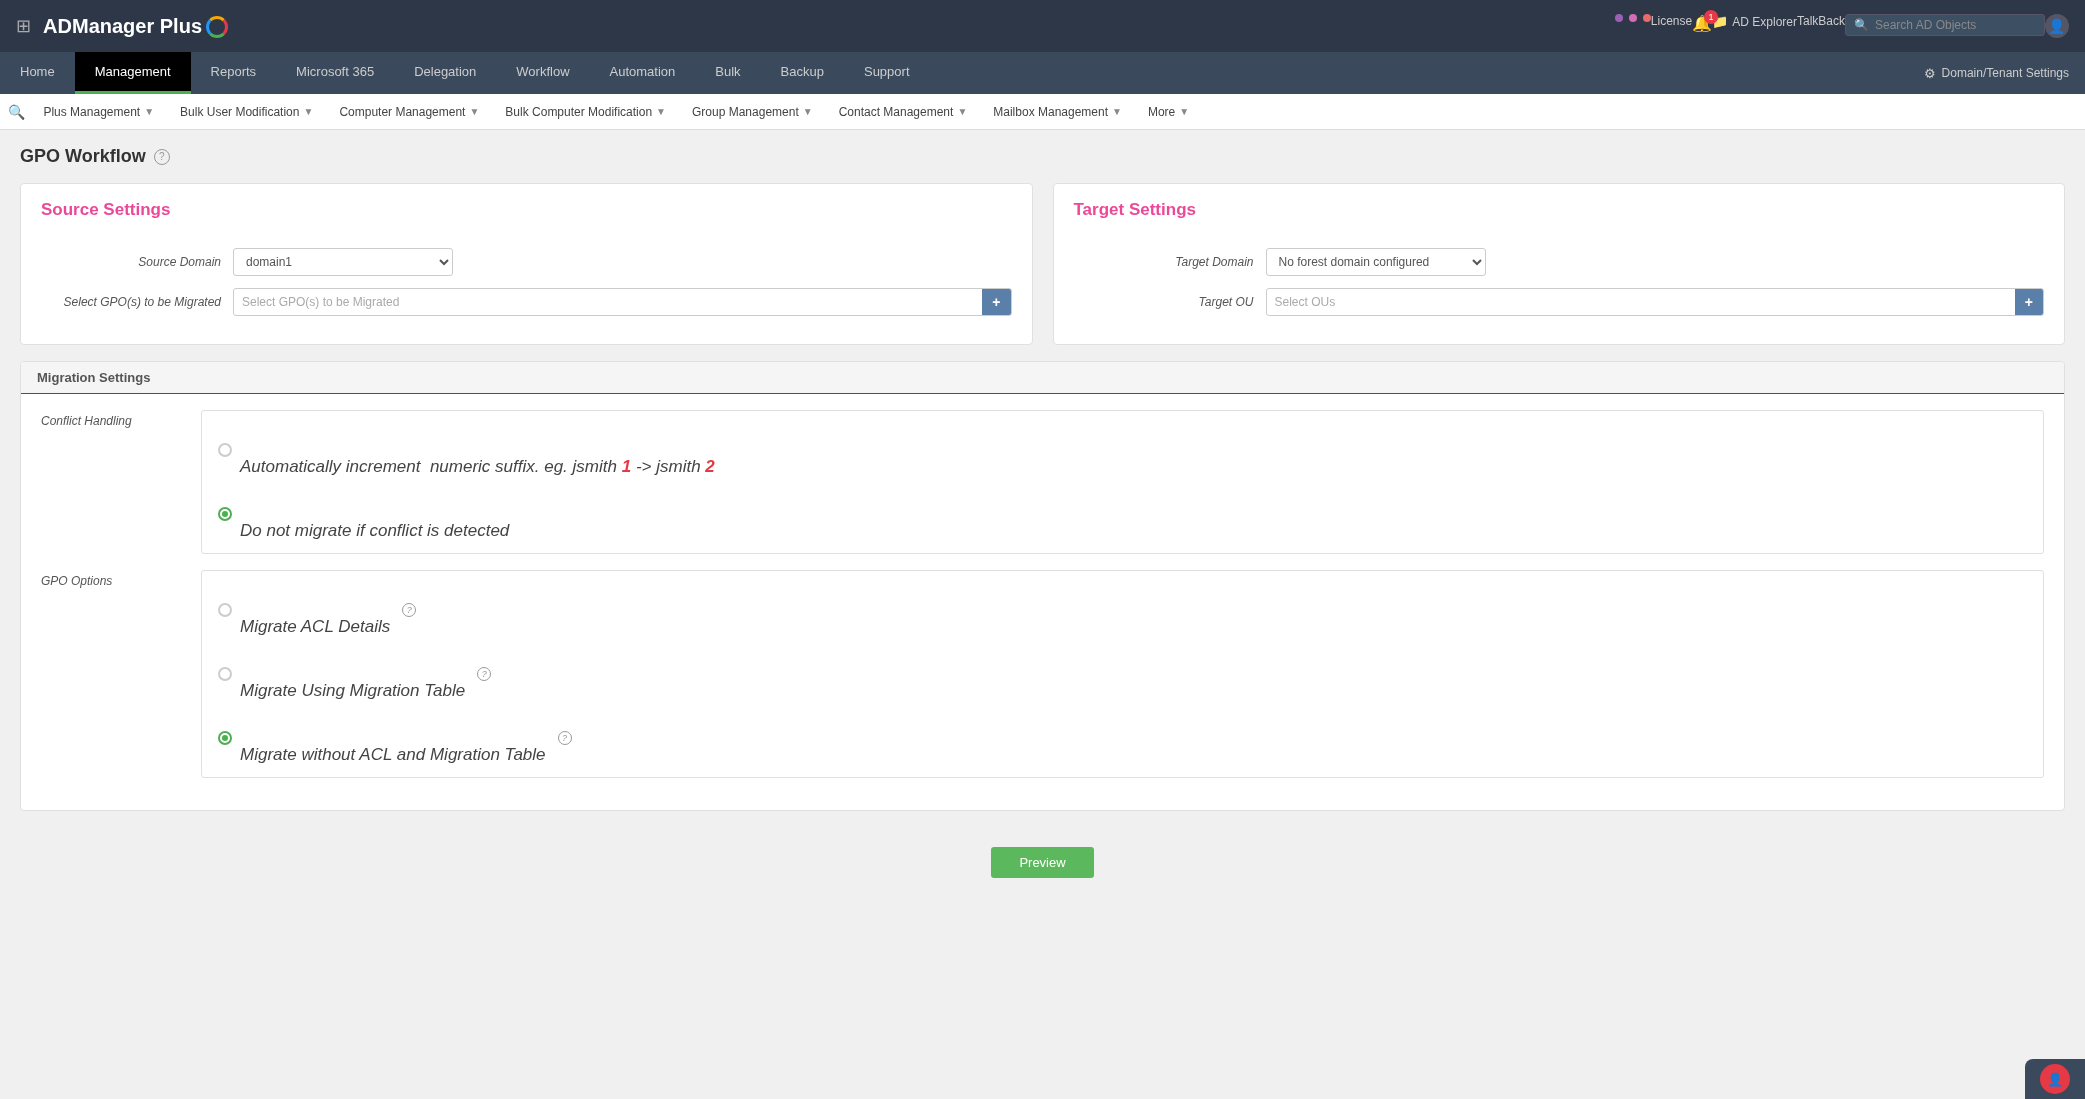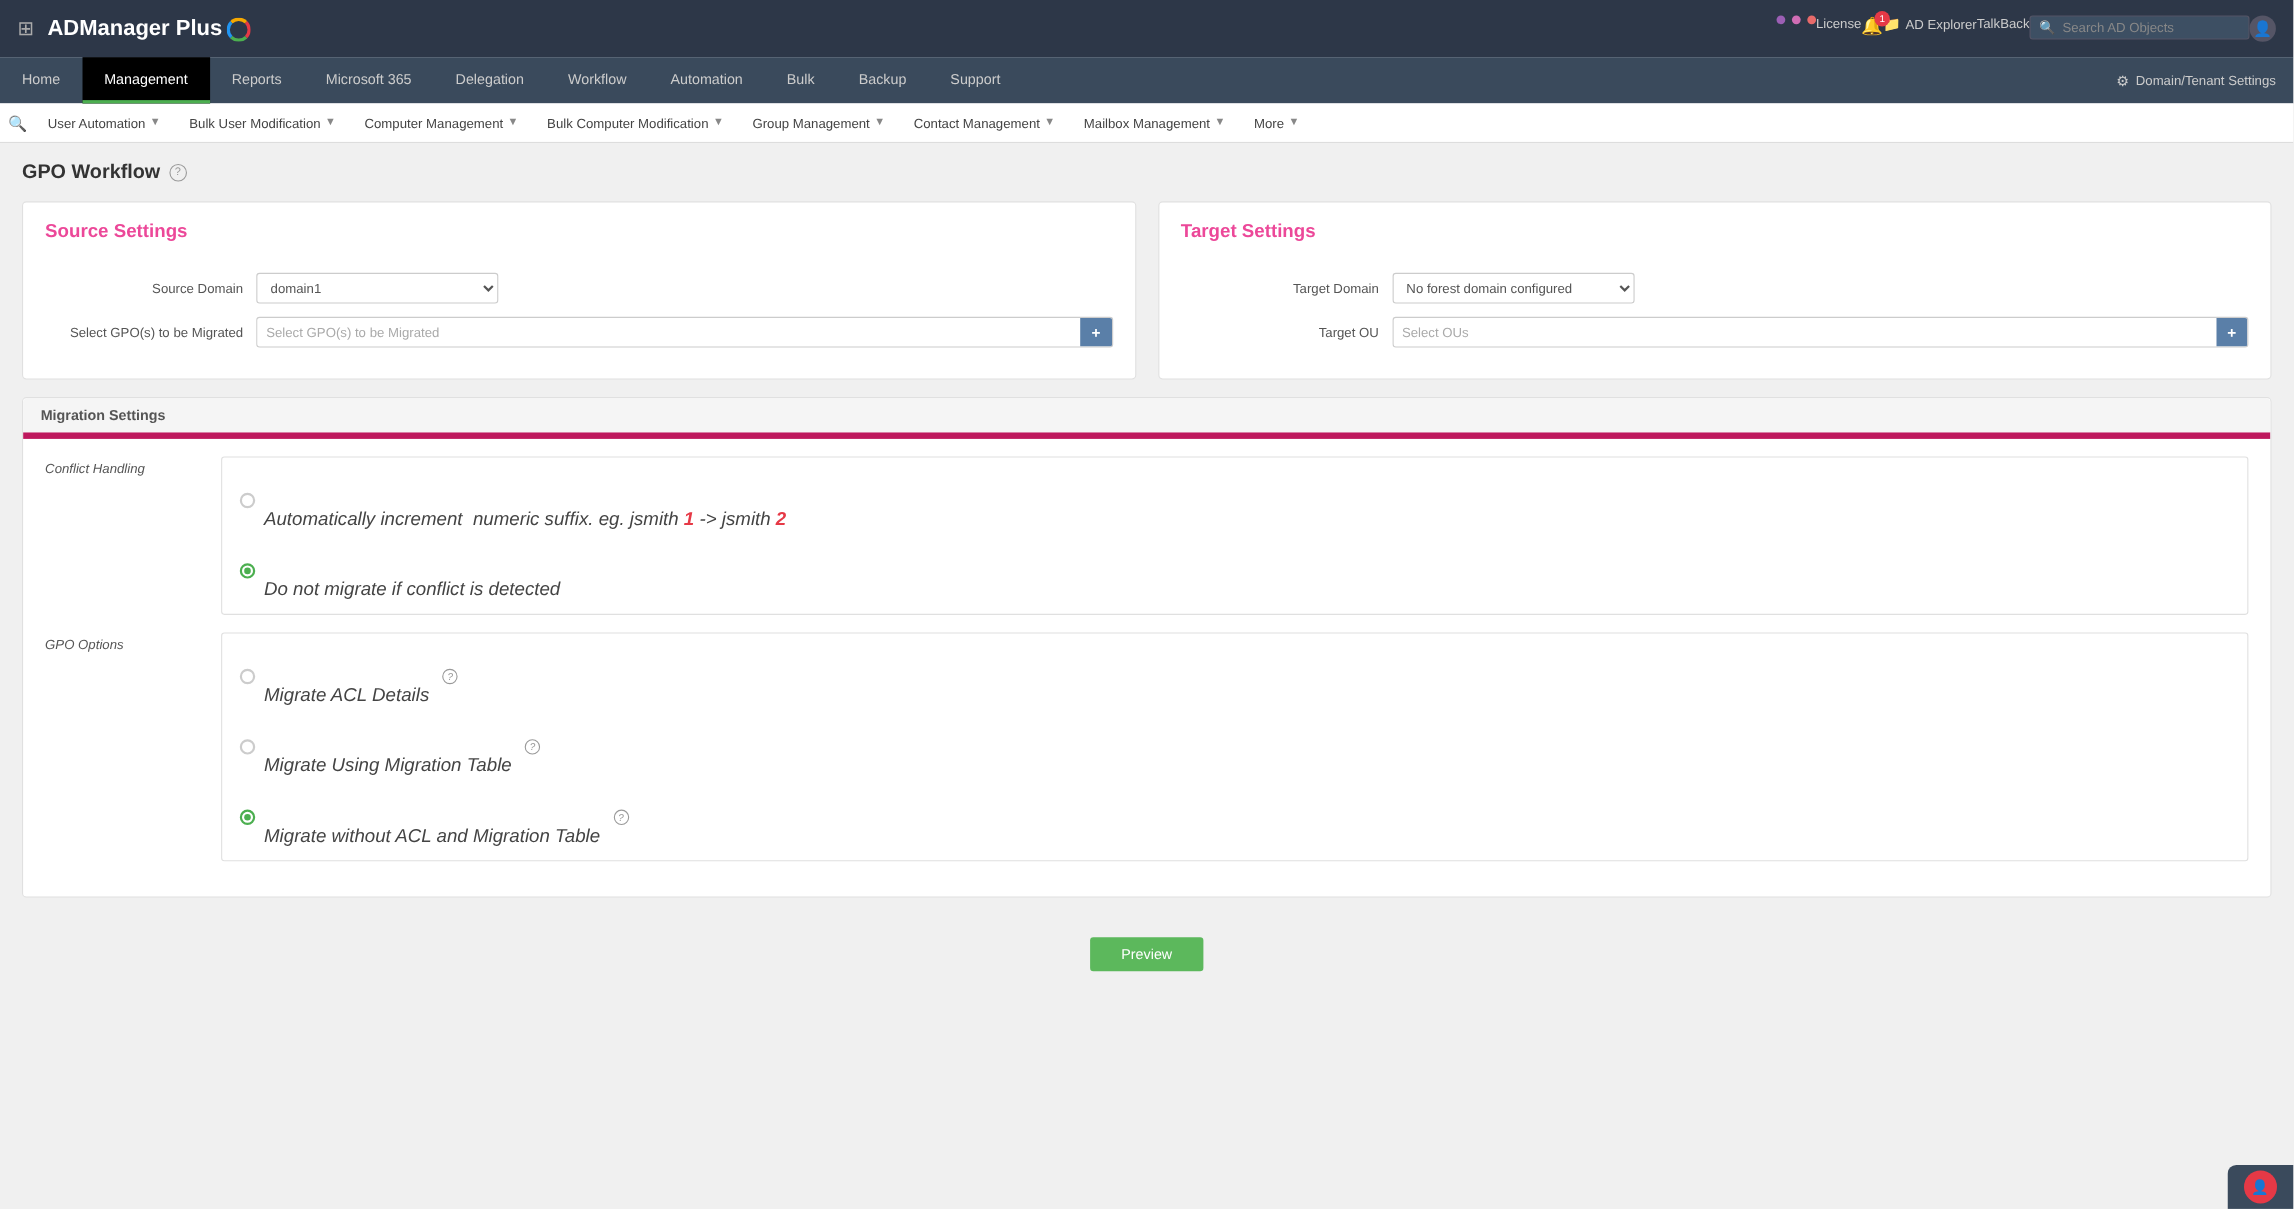--- a/index.html
+++ b/index.html
@@ -142,20 +142,21 @@
     .settings-panel-title {
       font-size: 17px; font-weight: bold; color: #ec4899;
       margin-bottom: 28px;
     }
     .form-row {
       display: flex; align-items: center; margin-bottom: 12px; gap: 12px;
     }
     .form-label {
       width: 180px; font-size: 12px; color: #555; text-align: right;
       flex-shrink: 0;
+      font-style: italic;
     }
     .form-control {
       flex: 1; display: flex; align-items: center; gap: 6px;
     }
     .input-with-btn {
       display: flex; align-items: center; gap: 0;
       border: 1px solid #ccc; border-radius: 3px; overflow: hidden;
       flex: 1;
     }
     .input-with-btn input {
@@ -171,21 +172,21 @@
 
     
     .migration-section {
       background: #fff;
       border: 1px solid #e0e0e0;
       border-radius: 4px;
       margin-bottom: 16px;
     }
     .migration-section-header {
       background: #f5f5f5;
-      border-bottom: 6px solid #be185d;
+      border-bottom: 1px solid #be185d;
       padding: 8px 16px;
       font-size: 13px; font-weight: bold; color: #555;
       border-radius: 4px 4px 0 0;
     }
     .migration-section-body {
       padding: 16px 20px;
       font-style: italic;
     }
     .migration-row {
       display: flex; margin-bottom: 16px;
@@ -299,21 +300,21 @@
   <div class="nav-tab">Support</div>
   <div class="nav-right-btn">
     <span class="gear-icon">⚙</span>
     <span>Domain/Tenant Settings</span>
   </div>
 </div>
 
 <div class="sub-nav">
   <span class="sub-nav-search">🔍</span>
   <div class="sub-nav-item">
-    <span>User Automation</span>
+    <span>Plus Management</span>
     <span class="sub-nav-dropdown">▼</span>
   </div>
   <div class="sub-nav-item">
     <span>Bulk User Modification</span>
     <span class="sub-nav-dropdown">▼</span>
   </div>
   <div class="sub-nav-item">
     <span>Computer Management</span>
     <span class="sub-nav-dropdown">▼</span>
   </div>

